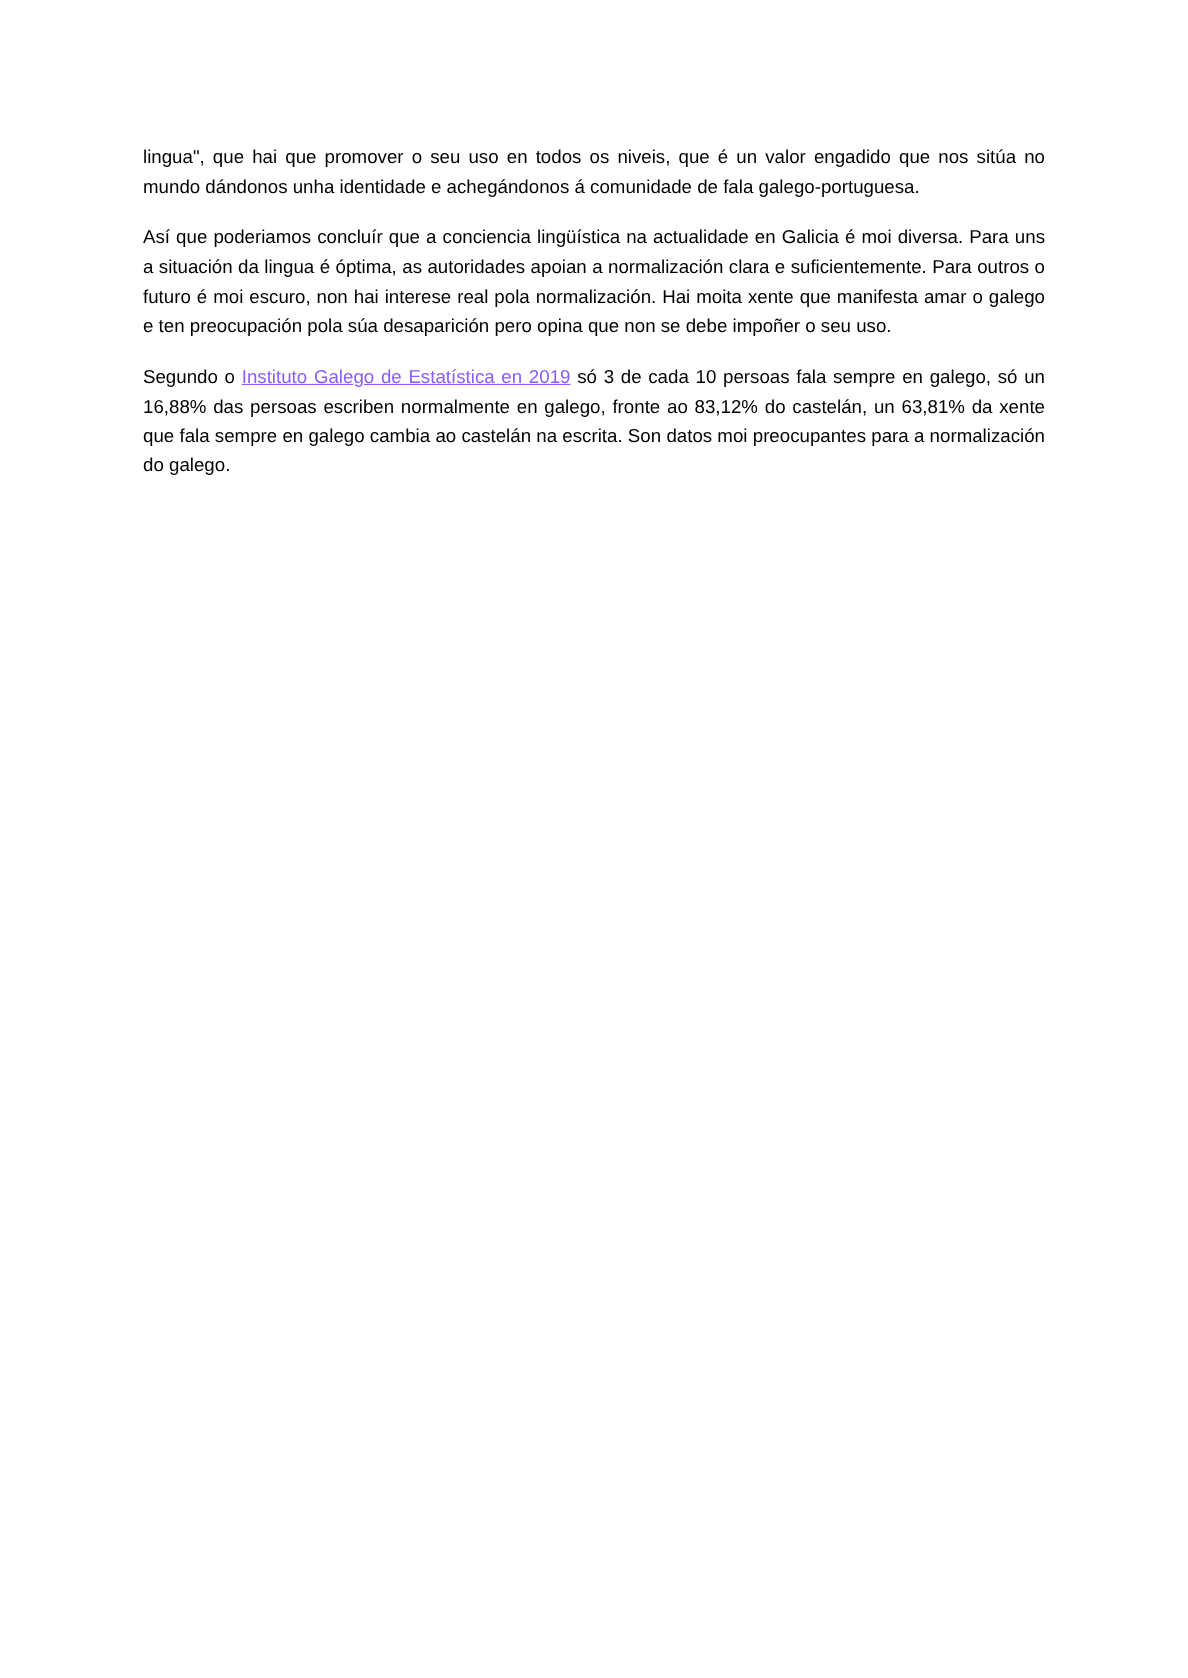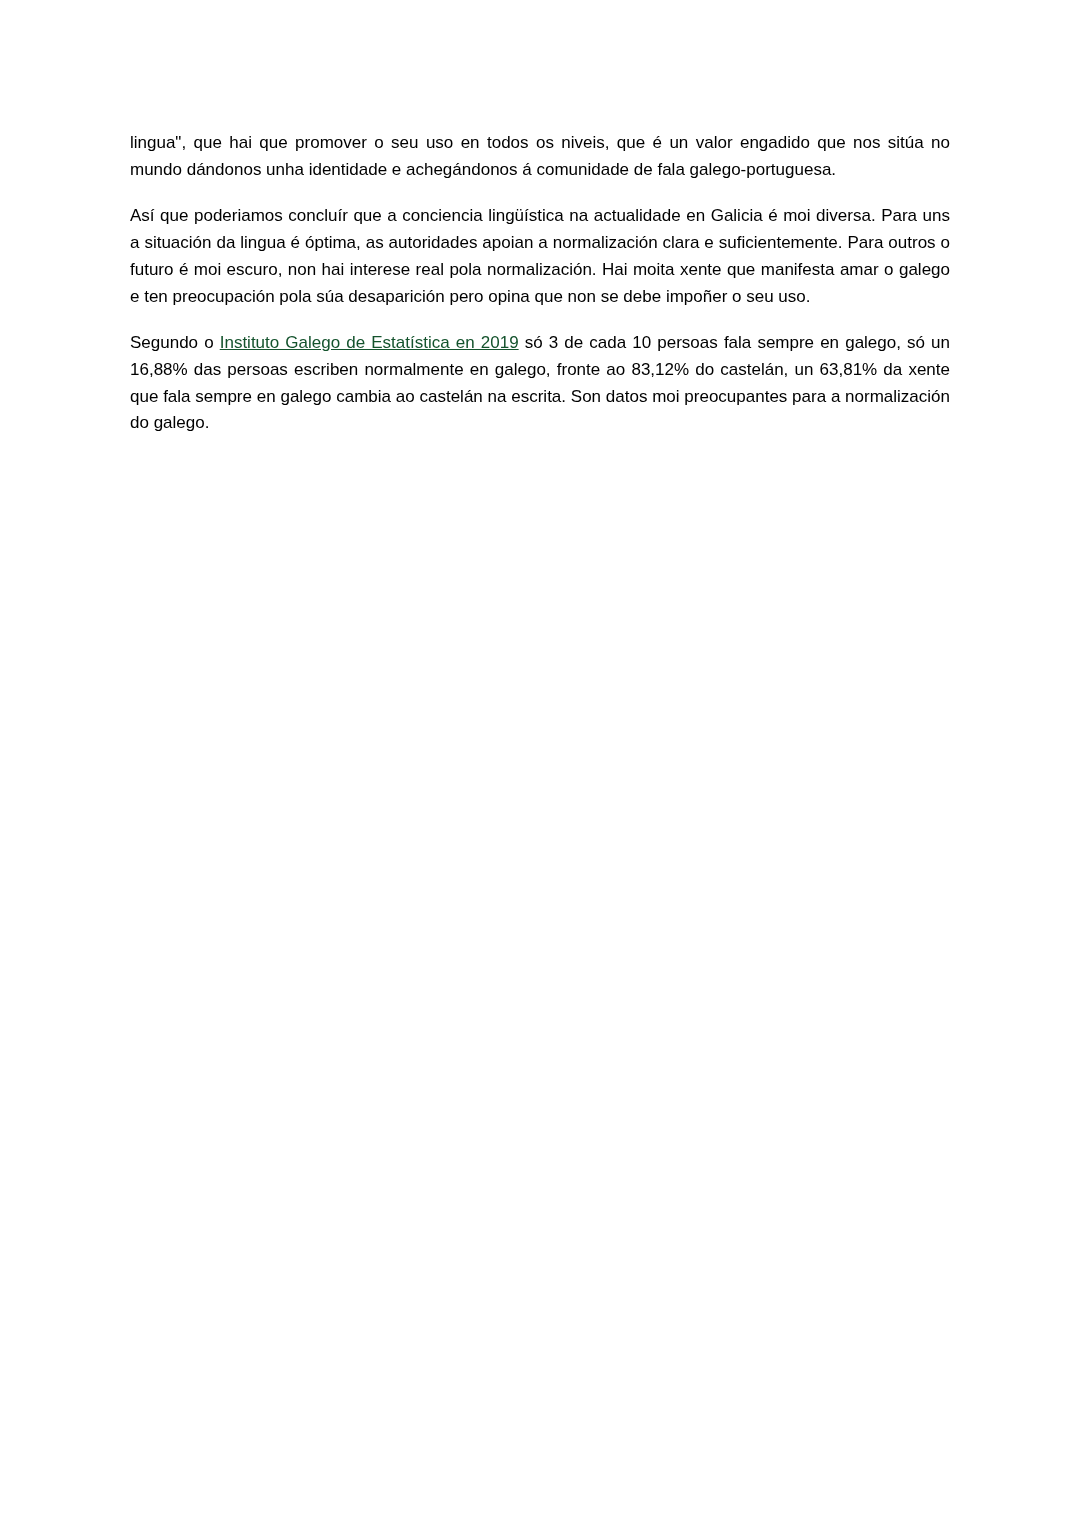--- a/index.html
+++ b/index.html
@@ -21,21 +21,21 @@
     font-size: 17px;
     line-height: 26.7px;
     color: #000000;
     text-align: justify;
     text-justify: inter-word;
   }
   .para {
     margin: 0 0 20px 0;
   }
   a.doc-link {
-    color: #14532d;
+    color: #8b5cf6;
     cursor: pointer;
   }
 </style>
 </head>
 <body>
 
 <div class="page">
   <div class="doc-body">
 
     <p class="para">lingua", que hai que promover o seu uso en todos os niveis, que é un valor engadido que nos sitúa no mundo dándonos unha identidade e achegándonos á comunidade de fala galego-portuguesa.</p>

